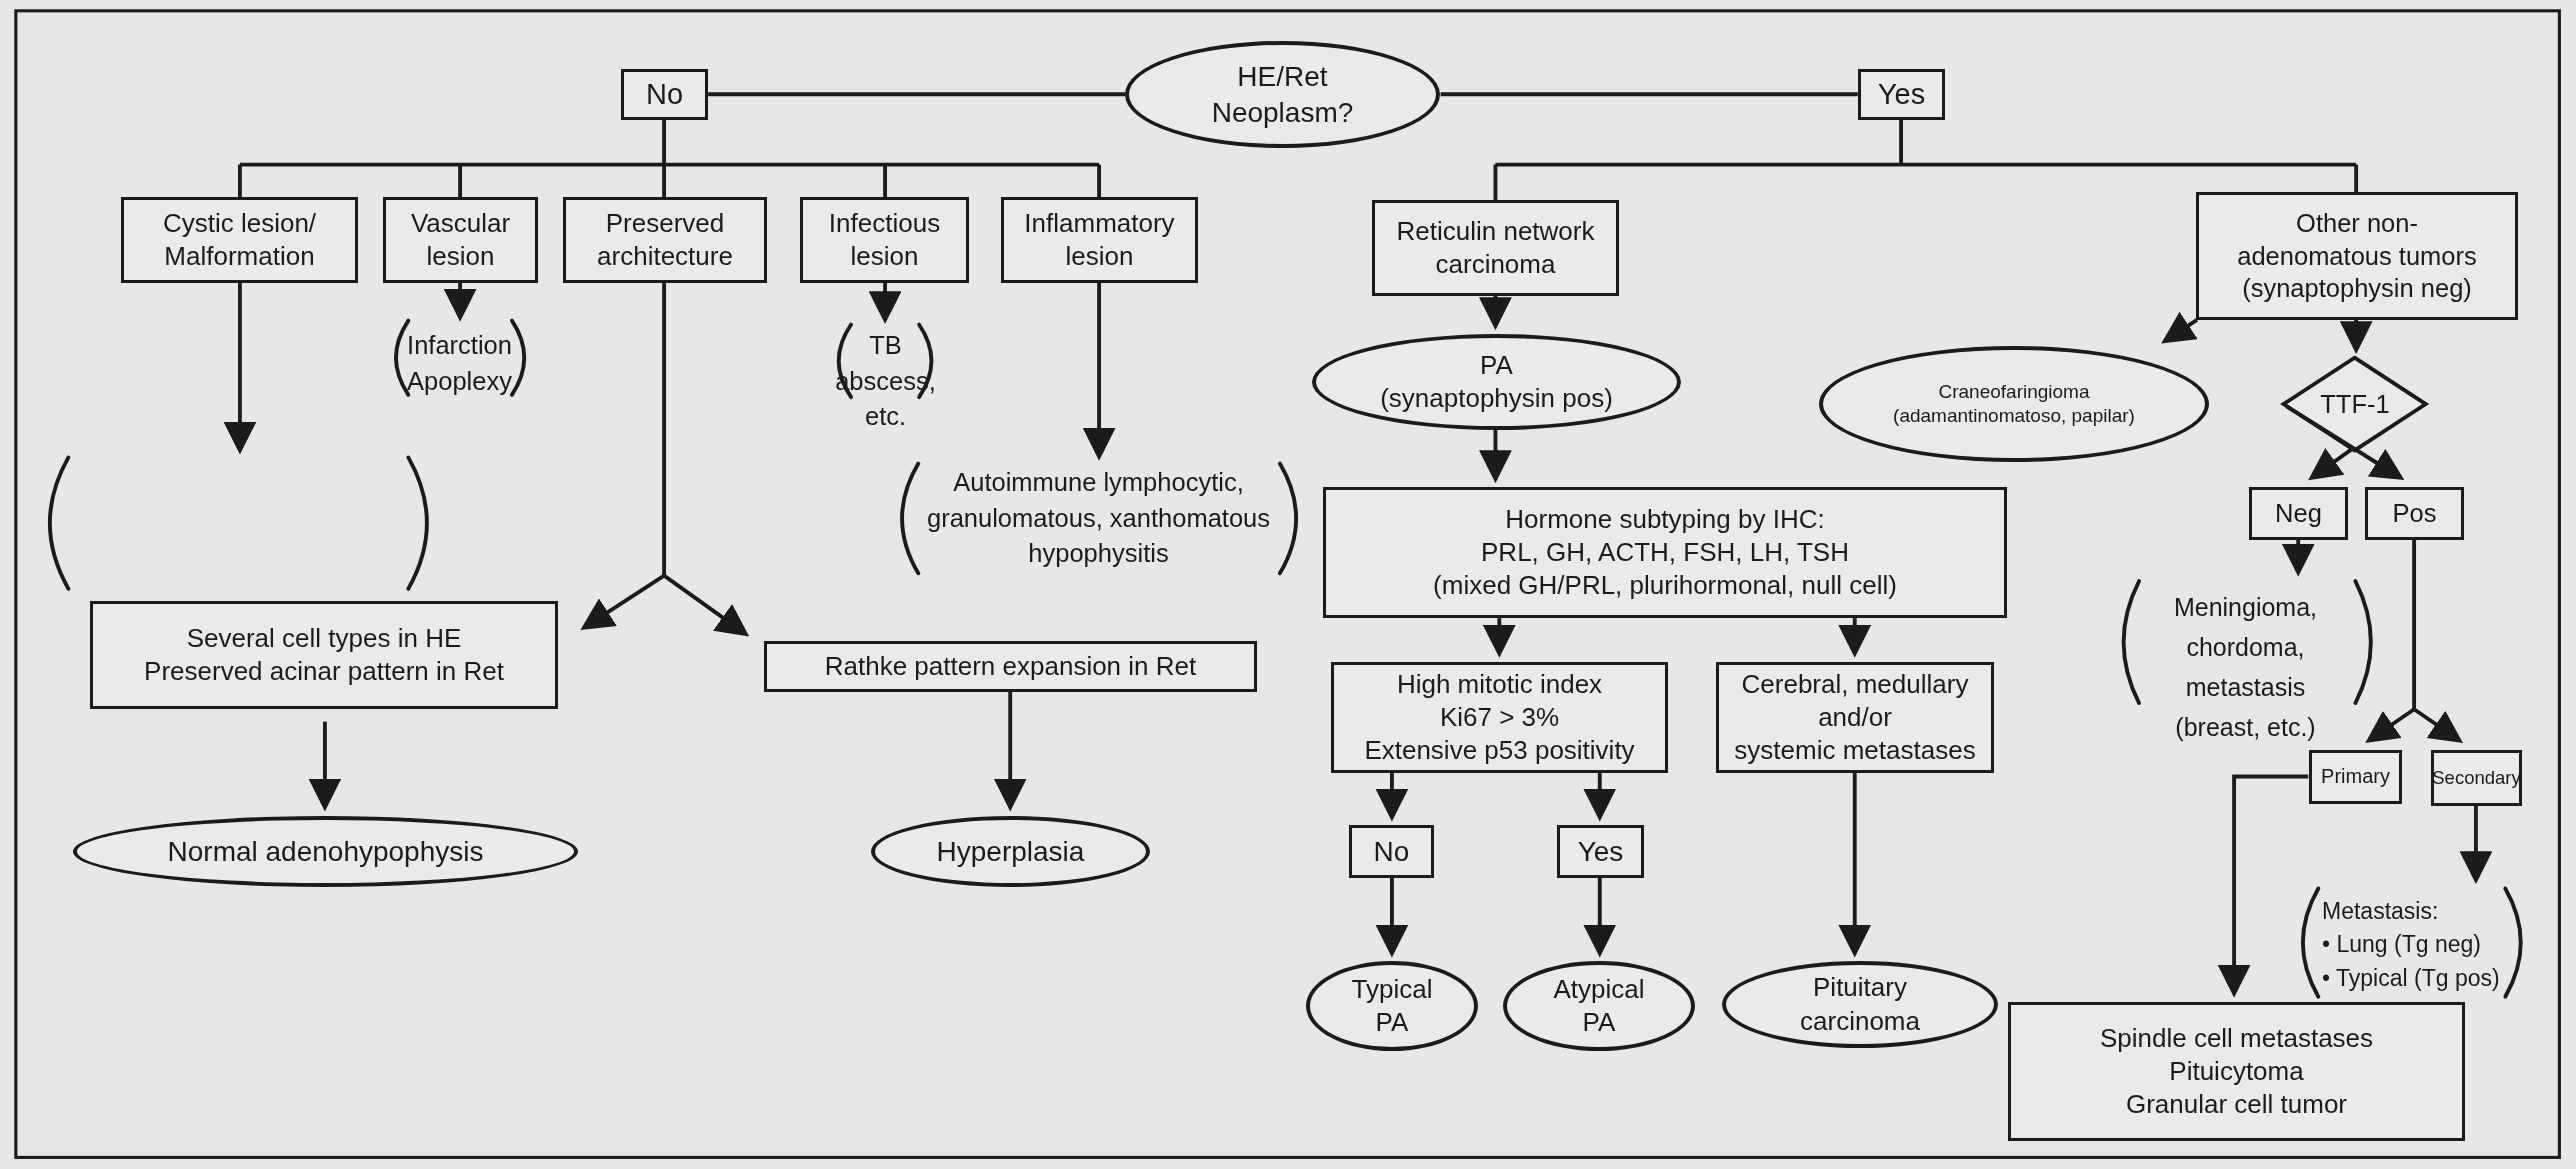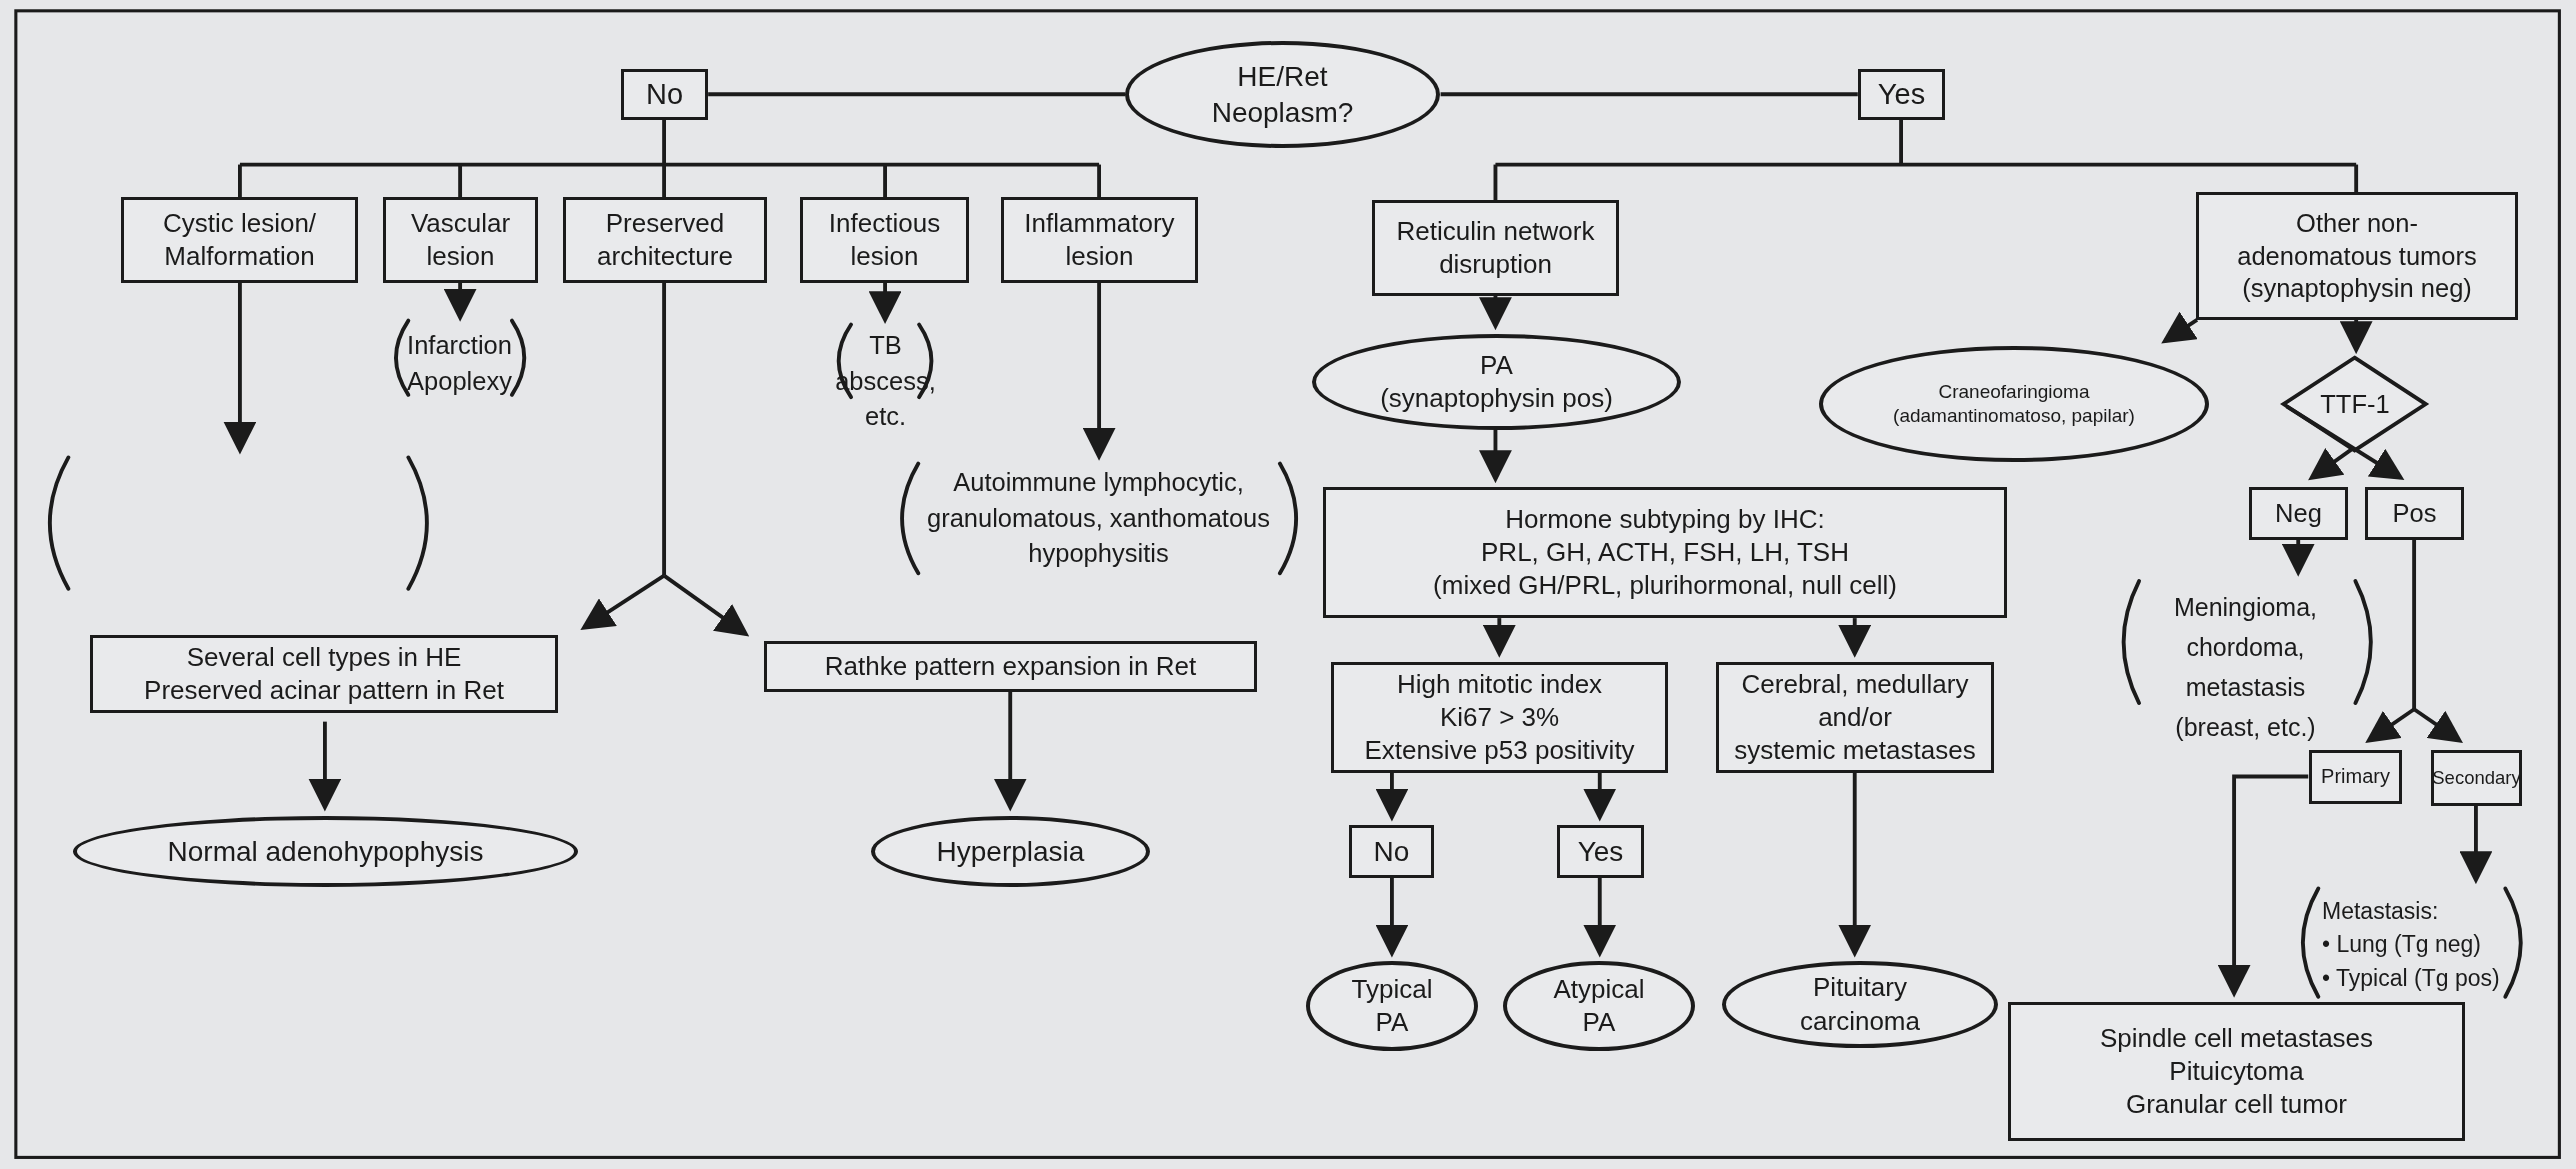--- a/index.html
+++ b/index.html
@@ -117,28 +117,28 @@
 
   <div class="node note" style="left:390px;top:328px;width:139px;font-size:25.5px;line-height:1.4">Infarction
 Apoplexy</div>
   <div class="node note" style="left:839px;top:328px;width:93px;font-size:25.5px;line-height:1.4">TB
 abscess,
 etc.</div>
   <div class="node note" style="left:910px;top:465px;width:377px;font-size:25.5px;line-height:1.4">Autoimmune lymphocytic,
 granulomatous, xanthomatous
 hypophysitis</div>
 
-  <div class="node box" style="left:90px;top:635px;width:468px;height:78px">Several cell types in HE
+  <div class="node box" style="left:90px;top:601px;width:468px;height:108px">Several cell types in HE
 Preserved acinar pattern in Ret</div>
   <div class="node box" style="left:764px;top:641px;width:493px;height:51px">Rathke pattern expansion in Ret</div>
   <div class="node ellipse" style="left:73px;top:816px;width:505px;height:71px;font-size:28px">Normal adenohypophysis</div>
   <div class="node ellipse" style="left:871px;top:816px;width:279px;height:71px;font-size:28px">Hyperplasia</div>
 
   <div class="node box" style="left:1372px;top:200px;width:247px;height:96px">Reticulin network
-disruption</div>
+carcinoma</div>
   <div class="node ellipse" style="left:1312px;top:334px;width:369px;height:96px">PA
 (synaptophysin pos)</div>
   <div class="node box" style="left:1323px;top:487px;width:684px;height:131px">Hormone subtyping by IHC:
 PRL, GH, ACTH, FSH, LH, TSH
 (mixed GH/PRL, plurihormonal, null cell)</div>
   <div class="node box" style="left:1331px;top:662px;width:337px;height:111px">High mitotic index
 Ki67 &gt; 3%
 Extensive p53 positivity</div>
   <div class="node box" style="left:1716px;top:662px;width:278px;height:111px">Cerebral, medullary
 and/or

